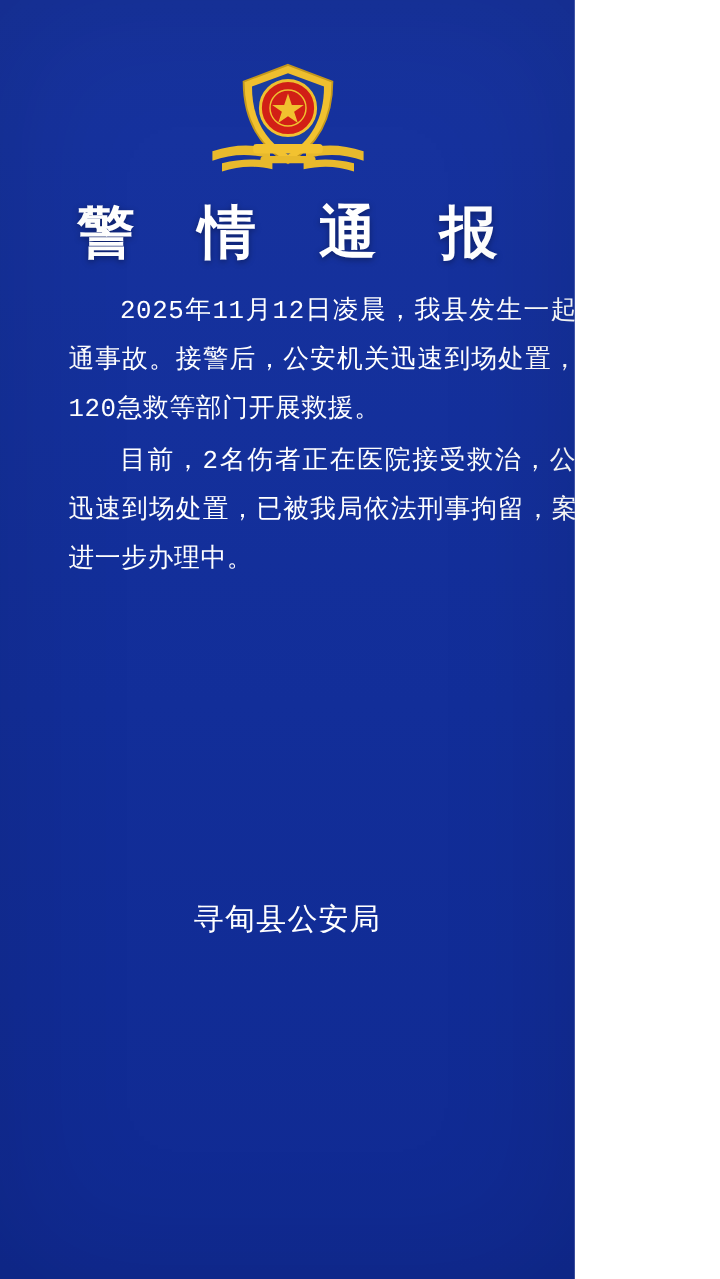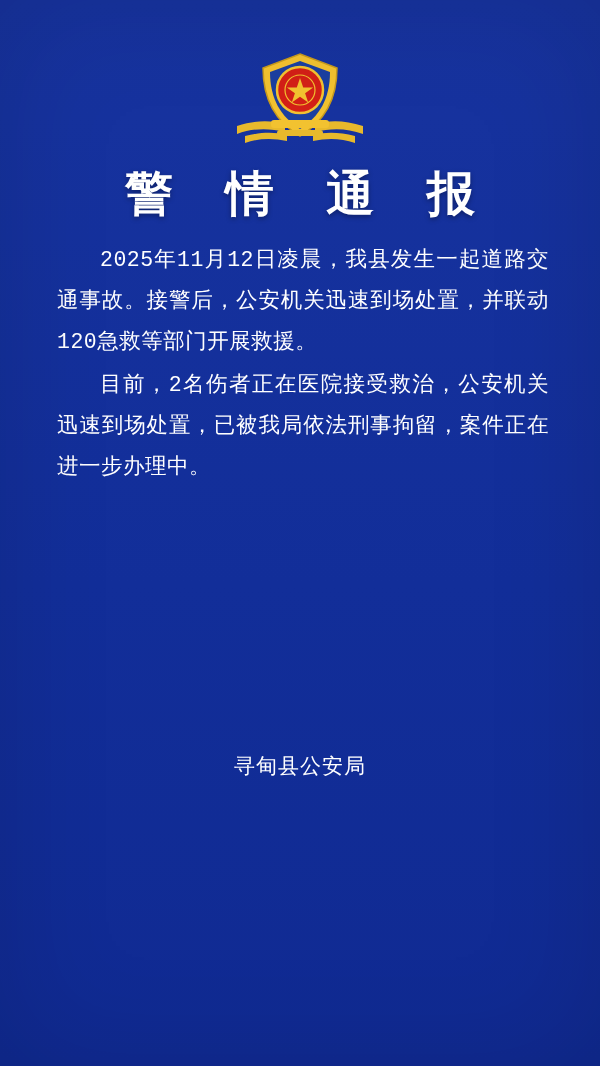--- a/index.html
+++ b/index.html
@@ -8,21 +8,21 @@
   }
   body {
     width: 600px;
     height: 1066px;
     background: #ffffff;
     font-family: "DejaVu Serif", "Liberation Serif", serif;
     overflow: hidden;
   }
   .poster {
     position: relative;
-    width: 600px;
+    width: 479px;
     height: 1066px;
     background: #14309c;
     background: linear-gradient(180deg, #17339f 0%, #122e99 55%, #102a92 100%);
     box-sizing: border-box;
     overflow: hidden;
   }
   
   .poster::after {
     content: "";
     position: absolute;
@@ -84,21 +84,21 @@
     letter-spacing: 0.5px;
   }
 
   .signature {
     position: absolute;
     top: 748px;
     left: 0;
     width: 100%;
     text-align: center;
     color: #ffffff;
-    font-size: 21px;
+    font-size: 25px;
     line-height: 36px;
     font-family: "DejaVu Serif", "Liberation Serif", serif;
     letter-spacing: 1px;
   }
   .signature div {
     white-space: nowrap;
   }
 </style>
 </head>
 <body>

